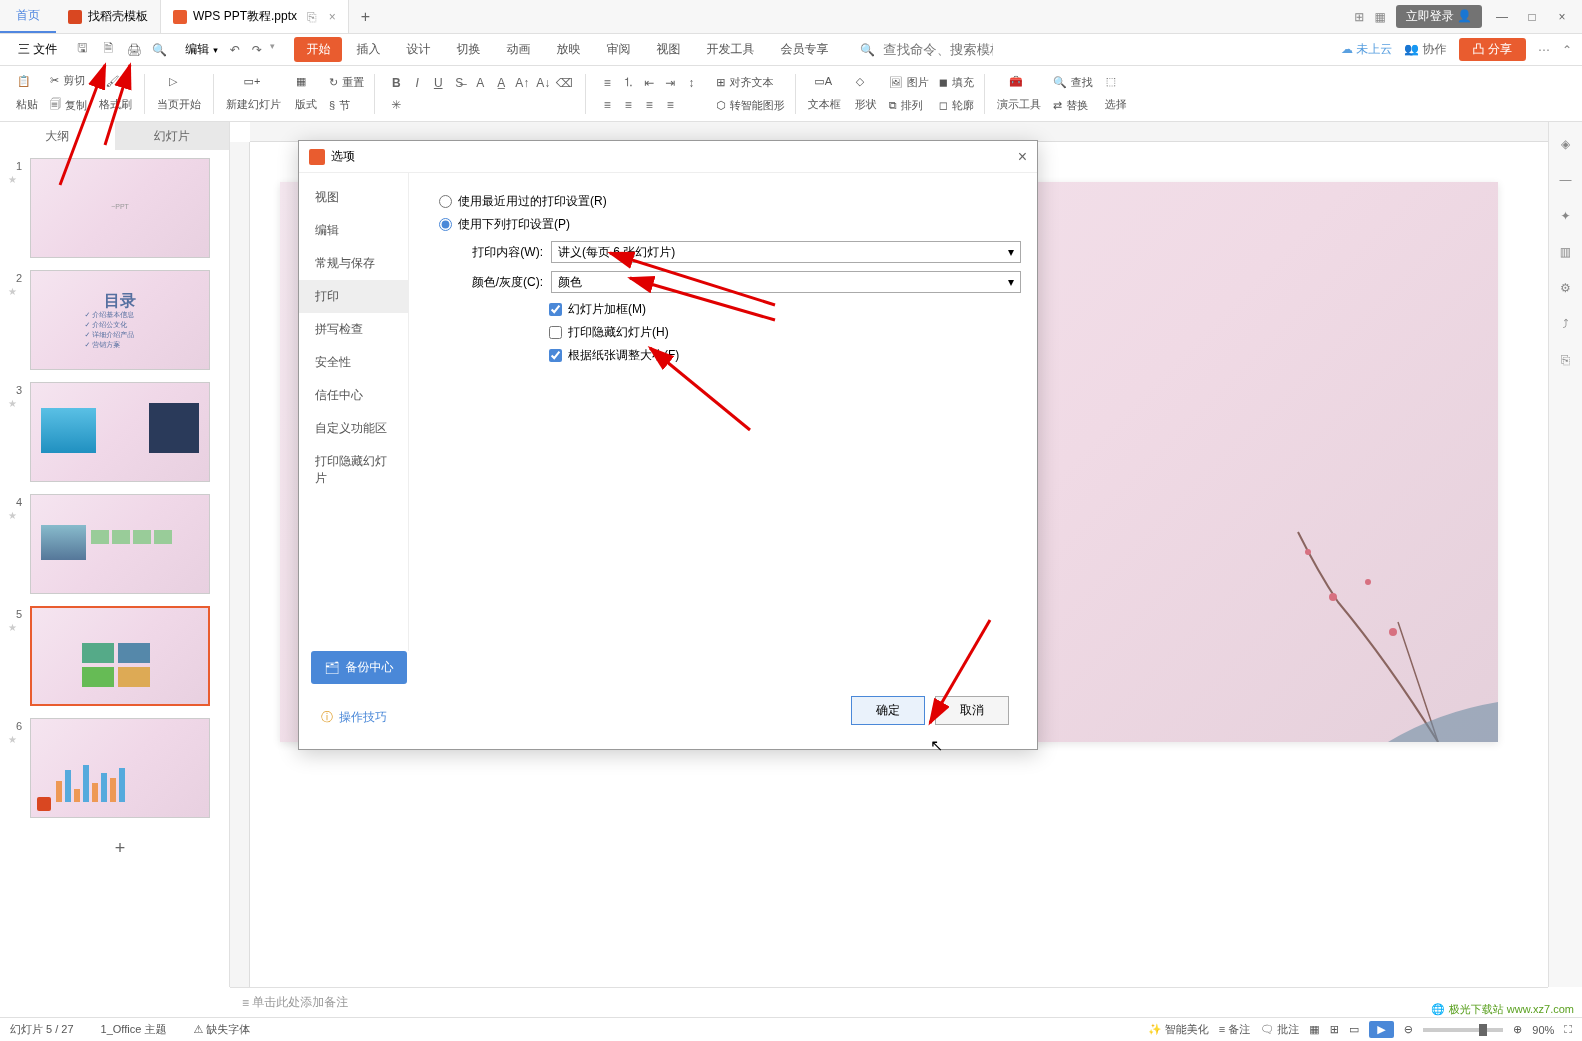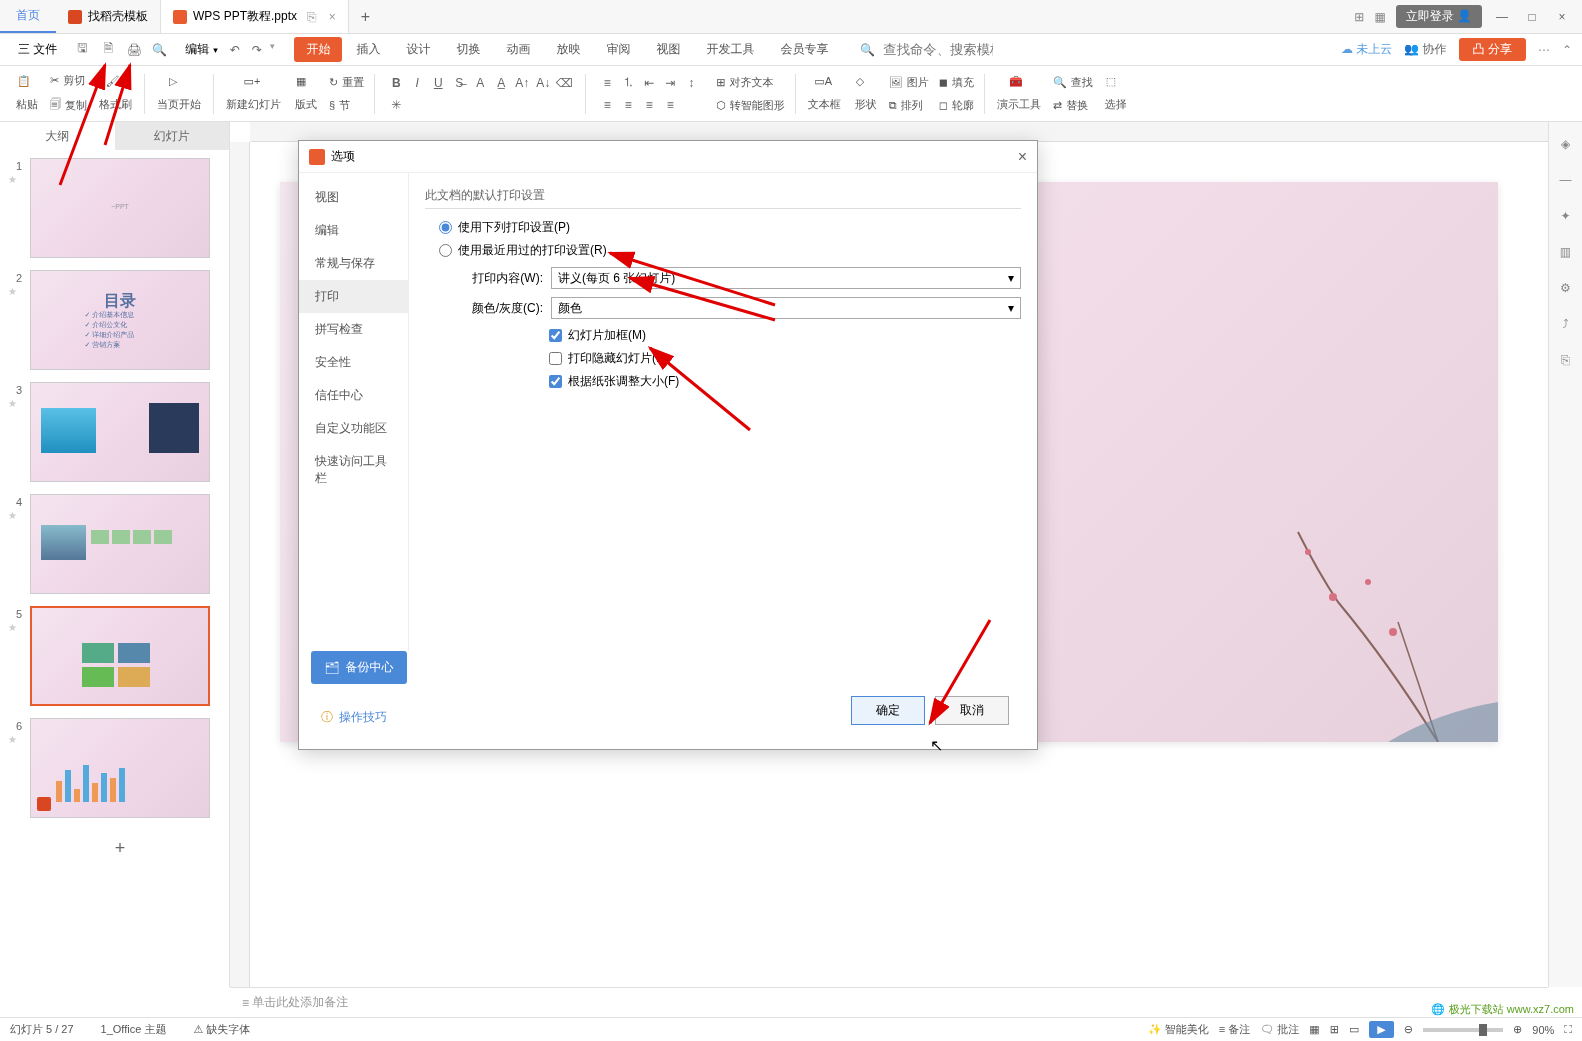--- a/index.html
+++ b/index.html
@@ -441,31 +441,30 @@
   <div class="dialog-body">
     <div class="dialog-nav">
       <div class="dialog-nav-item">视图</div>
       <div class="dialog-nav-item">编辑</div>
       <div class="dialog-nav-item">常规与保存</div>
       <div class="dialog-nav-item active">打印</div>
       <div class="dialog-nav-item">拼写检查</div>
       <div class="dialog-nav-item">安全性</div>
       <div class="dialog-nav-item">信任中心</div>
       <div class="dialog-nav-item">自定义功能区</div>
-      <div class="dialog-nav-item">快速访问工具栏</div>
+      <div class="dialog-nav-item">打印隐藏幻灯片</div>
     </div>
     <div class="dialog-content">
-      <div class="dialog-section-title">此文档的默认打印设置</div>
+      <label class="dialog-radio">
+        <input type="radio" name="ps" style="">
+          <span>使用最近用过的打印设置(R)</span>
+      </label>
       <label class="dialog-radio">
         <input type="radio" name="ps" checked="" style="">
           <span>使用下列打印设置(P)</span>
-      </label>
-      <label class="dialog-radio">
-        <input type="radio" name="ps" style="">
-          <span>使用最近用过的打印设置(R)</span>
       </label>
       <div class="dialog-row">
         <span class="dialog-label">打印内容(W):</span>
         <div class="dialog-select">
           <span>讲义(每页 6 张幻灯片)</span>
             <span>▾</span>
         </div>
       </div>
       <div class="dialog-row">
         <span class="dialog-label">颜色/灰度(C):</span>

